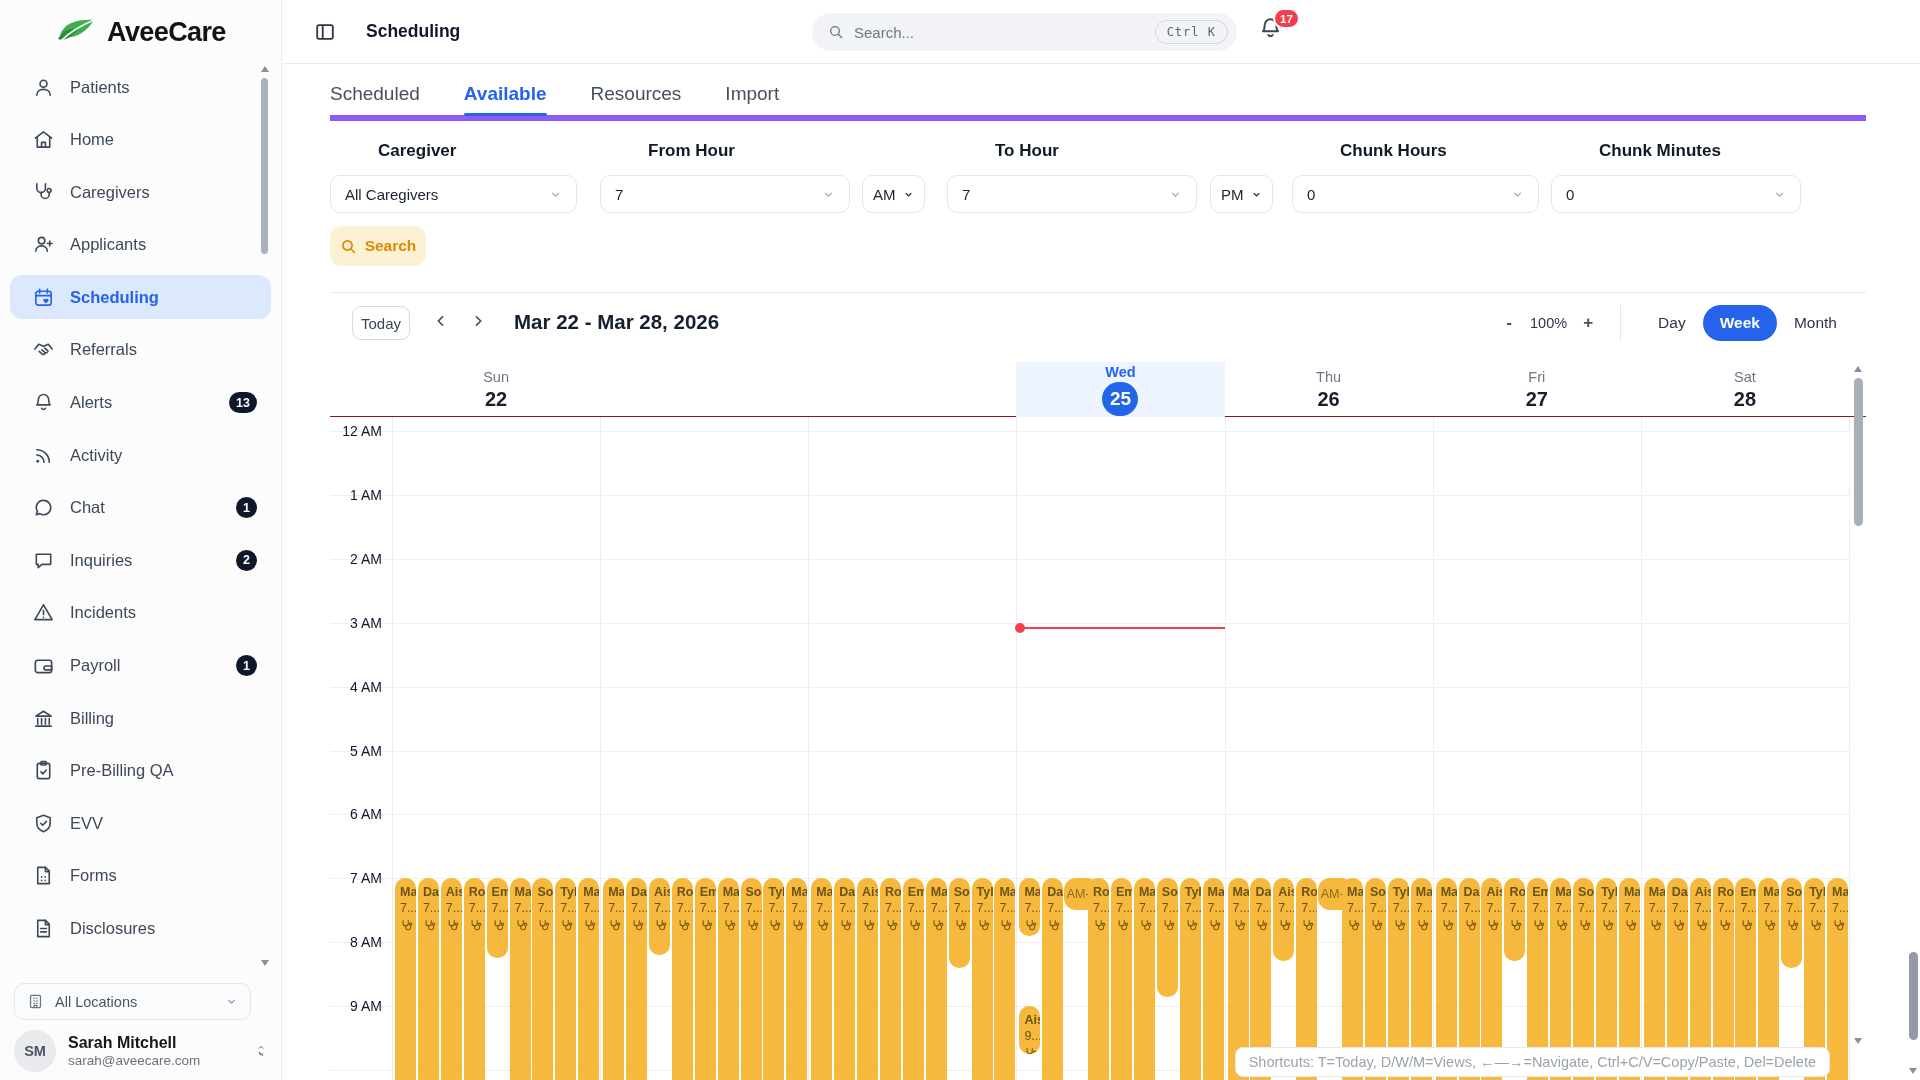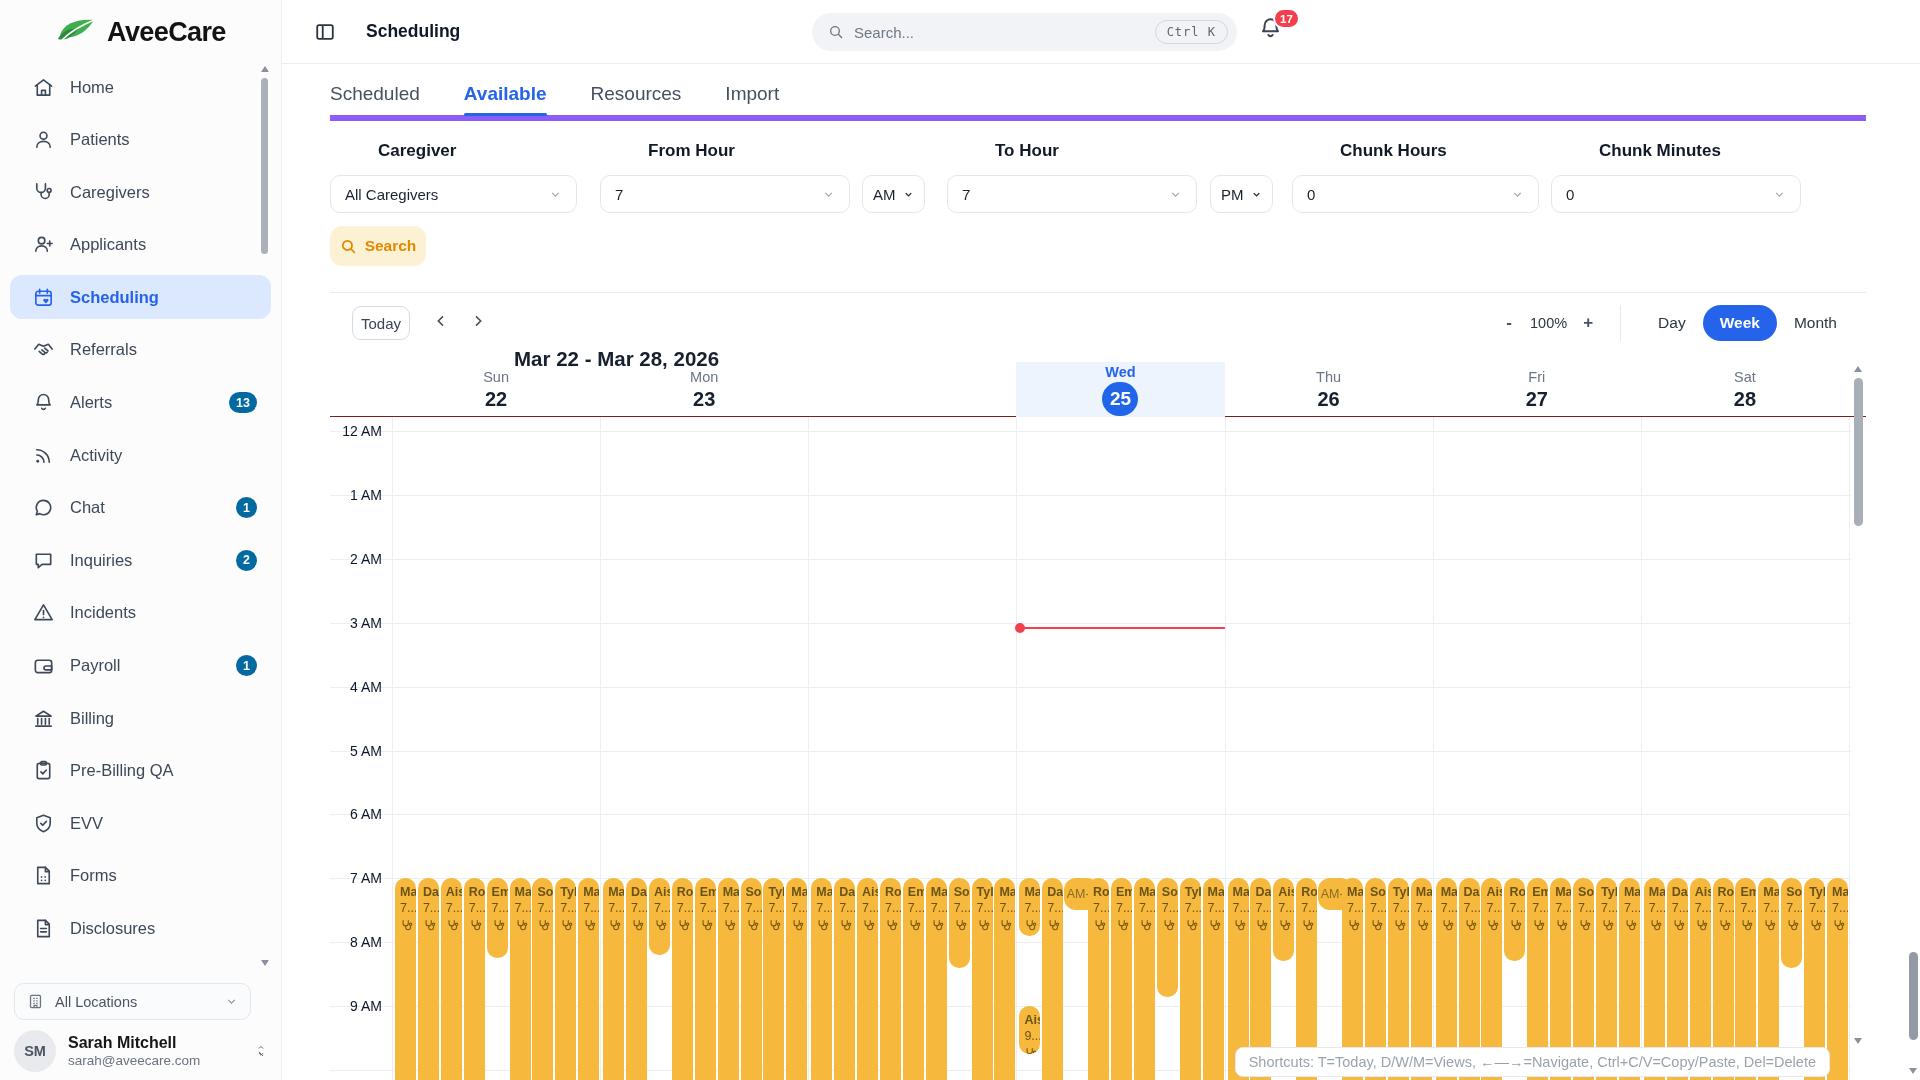--- a/index.html
+++ b/index.html
@@ -10,21 +10,21 @@
   
   .sidebar { position:relative; flex:0 0 282px; width:282px; background:#fcfcfd; border-right:1px solid #ebedf0; }
   .logo { display:flex; align-items:center; gap:9px; padding:13px 0 8px 54px; }
   .logo-text { font-size:27px; font-weight:800; color:#131313; letter-spacing:-0.6px; }
   .nav { padding:6px 10px 0 10px; }
   .nav-item { height:44px; margin-bottom:8.6px; border-radius:12px; display:flex; align-items:center; padding:0 14px 0 22px; color:#3d4958; cursor:pointer; }
   .nav-item svg { width:23px; height:23px; flex:0 0 23px; }
   .nav-label { margin-left:15px; font-size:16.5px; }
   .nav-item.active { background:#dbe8fd; color:#2563eb; }
   .nav-item.active .nav-label { font-weight:700; }
-  .nav-badge { margin-left:auto; background:#0369a1; color:#fff; font-size:12.5px; font-weight:700; height:21px; min-width:21px; border-radius:11px; display:flex; align-items:center; justify-content:center; padding:0 7px; }
+  .nav-badge { margin-left:auto; background:#0f172a; color:#fff; font-size:12.5px; font-weight:700; height:21px; min-width:21px; border-radius:11px; display:flex; align-items:center; justify-content:center; padding:0 7px; }
   .sb-thumb { position:absolute; right:13px; top:78px; width:7px; height:176px; border-radius:4px; background:#abb1ba; }
   .tri-up { width:0; height:0; border-left:4px solid transparent; border-right:4px solid transparent; border-bottom:6px solid #8a919c; }
   .tri-down { width:0; height:0; border-left:4px solid transparent; border-right:4px solid transparent; border-top:6px solid #8a919c; }
   .sb-up { position:absolute; right:12px; top:66px; }
   .sb-down { position:absolute; right:12px; top:960px; }
   .loc { position:absolute; left:14px; right:30px; bottom:60px; height:37px; border:1px solid #e3e6eb; border-radius:10px; background:#fafbfc; display:flex; align-items:center; gap:11px; padding:0 12px; }
   .loc-label { font-size:14.5px; color:#4b5563; }
   .loc-chevron { margin-left:auto; }
   .user { position:absolute; left:14px; bottom:8px; width:256px; display:flex; align-items:center; gap:12px; }
   .avatar { width:42px; height:42px; border-radius:50%; background:#e8eaee; display:flex; align-items:center; justify-content:center; font-size:14.5px; font-weight:600; color:#4b5563; flex:0 0 42px; }
@@ -56,21 +56,21 @@
   .mfield { position:absolute; top:34px; height:38px; border:1px solid #e2e7ee; border-radius:10px; background:#fff; display:flex; align-items:center; padding:0 10px; font-size:15px; color:#19232f; cursor:pointer; }
   .mfield .chev { margin-left:auto; }
 
   .search-btn { position:absolute; top:226px; left:48px; width:96px; height:40px; border-radius:12px; background:#fcf2d3; border:none; display:flex; align-items:center; justify-content:center; gap:8px; font-family:"Liberation Sans",sans-serif; font-size:15.5px; font-weight:700; color:#e28900; cursor:pointer; }
 
   
   .cal { position:absolute; top:292px; left:48px; width:1536px; bottom:0; border-top:1px solid #e8ebef; background:#fff; }
   .btn-today { position:absolute; left:22px; top:13px; width:58px; height:34px; border:1px solid #d6dbe2; border-radius:9px; background:#fff; display:flex; align-items:center; justify-content:center; font-size:15px; color:#3b4656; cursor:pointer; }
   .cal-prev { position:absolute; left:103px; top:20px; cursor:pointer; }
   .cal-next { position:absolute; left:140px; top:20px; cursor:pointer; }
-  .cal-title { position:absolute; left:184px; top:17px; font-size:20.5px; font-weight:700; color:#16202e;margin-top:37px; }
+  .cal-title { position:absolute; left:184px; top:17px; font-size:20.5px; font-weight:700; color:#16202e; }
   .cal-right { position:absolute; right:12px; top:12px; height:36px; display:flex; align-items:center; }
   .zoom-btn { width:24px; text-align:center; font-size:17px; color:#49525f; font-weight:700; cursor:pointer; }
   .zoom-level { font-size:14.5px; color:#2c3644; margin:0 9px; }
   .tool-divider { width:1px; height:36px; background:#e6e9ee; margin:0 20px; }
   .view { height:36px; display:flex; align-items:center; padding:0 17px; font-size:15.5px; color:#2c3644; cursor:pointer; }
   .view.active { background:#2563eb; color:#fff; border-radius:18px; font-weight:600; }
 
   .dayhead { position:absolute; top:69px; left:0; width:1536px; height:55px; border-bottom:1px solid #7f1d1d; }
   .daycell { position:absolute; top:0; height:55px; display:flex; flex-direction:column; align-items:center; justify-content:center; gap:1px; cursor:pointer; }
   .dayname { font-size:14.5px; color:#6a7586; line-height:18px; }
@@ -112,35 +112,35 @@
         <path d="M6 22 C10 10, 24 6, 40 7 C32 20, 20 26, 10 24 Z" fill="#3fae4f"></path>
         <path d="M4 26 C8 18, 16 15, 24 16 C18 25, 10 28, 4 26 Z" fill="#2c8c3c"></path>
         <path d="M40 7 C28 12, 16 19, 8 27" stroke="#fff" stroke-width="1.6" fill="none"></path>
       </svg>
       <span class="logo-text">AveeCare</span>
     </div>
     <nav class="nav" id="nav">
         <div class="nav-item">
           <span style="display:flex">
             <svg viewBox="0 0 24 24" fill="none" stroke="currentColor" stroke-width="1.7" stroke-linecap="round" stroke-linejoin="round">
+              <circle cx="12" cy="8" r="3.6"></circle>
+              <path d="M5 20c0-3.8 3-6 7-6s7 2.2 7 6"></path>
+            </svg>
+          </span>
+          <span class="nav-label">Patients</span>
+        </div>
+        <div class="nav-item">
+          <span style="display:flex">
+            <svg viewBox="0 0 24 24" fill="none" stroke="currentColor" stroke-width="1.7" stroke-linecap="round" stroke-linejoin="round">
               <path d="M3.5 10.5L12 4l8.5 6.5"></path>
               <path d="M5.5 9.5V20h13V9.5"></path>
               <path d="M10 20v-5h4v5"></path>
             </svg>
           </span>
           <span class="nav-label">Home</span>
-        </div>
-        <div class="nav-item">
-          <span style="display:flex">
-            <svg viewBox="0 0 24 24" fill="none" stroke="currentColor" stroke-width="1.7" stroke-linecap="round" stroke-linejoin="round">
-              <circle cx="12" cy="8" r="3.6"></circle>
-              <path d="M5 20c0-3.8 3-6 7-6s7 2.2 7 6"></path>
-            </svg>
-          </span>
-          <span class="nav-label">Patients</span>
         </div>
         <div class="nav-item">
           <span style="display:flex">
             <svg viewBox="0 0 24 24" fill="none" stroke="currentColor" stroke-width="1.7" stroke-linecap="round" stroke-linejoin="round">
               <path d="M5 3v4.5a4.5 4.5 0 0 0 9 0V3"></path>
               <path d="M9.5 11.7V14a4.2 4.2 0 0 0 8.4 0v-2"></path>
               <circle cx="17.9" cy="9.8" r="2"></circle>
             </svg>
           </span>
           <span class="nav-label">Caregivers</span>
@@ -434,24 +434,20 @@
             <div class="view">Day</div>
             <div class="view active">Week</div>
             <div class="view">Month</div>
           </div>
       </div>
 
       <div class="dayhead" id="dayhead">
           <div class="daycell" style="left: 62px; width: 208.14px;">
             <div class="dayname">Sun</div>
             <div class="daynum">22</div>
-          </div>
-          <div class="daycell" style="left: 270.14px; width: 208.14px;">
-            <div class="dayname">Mon</div>
-            <div class="daynum">23</div>
           </div>
           <div class="daycell today" style="left: 686.42px; width: 208.14px;">
             <div class="dayname">Wed</div>
             <div class="daynum">25</div>
           </div>
           <div class="daycell" style="left: 894.56px; width: 208.14px;">
             <div class="dayname">Thu</div>
             <div class="daynum">26</div>
           </div>
           <div class="daycell" style="left: 1102.7px; width: 208.14px;">

